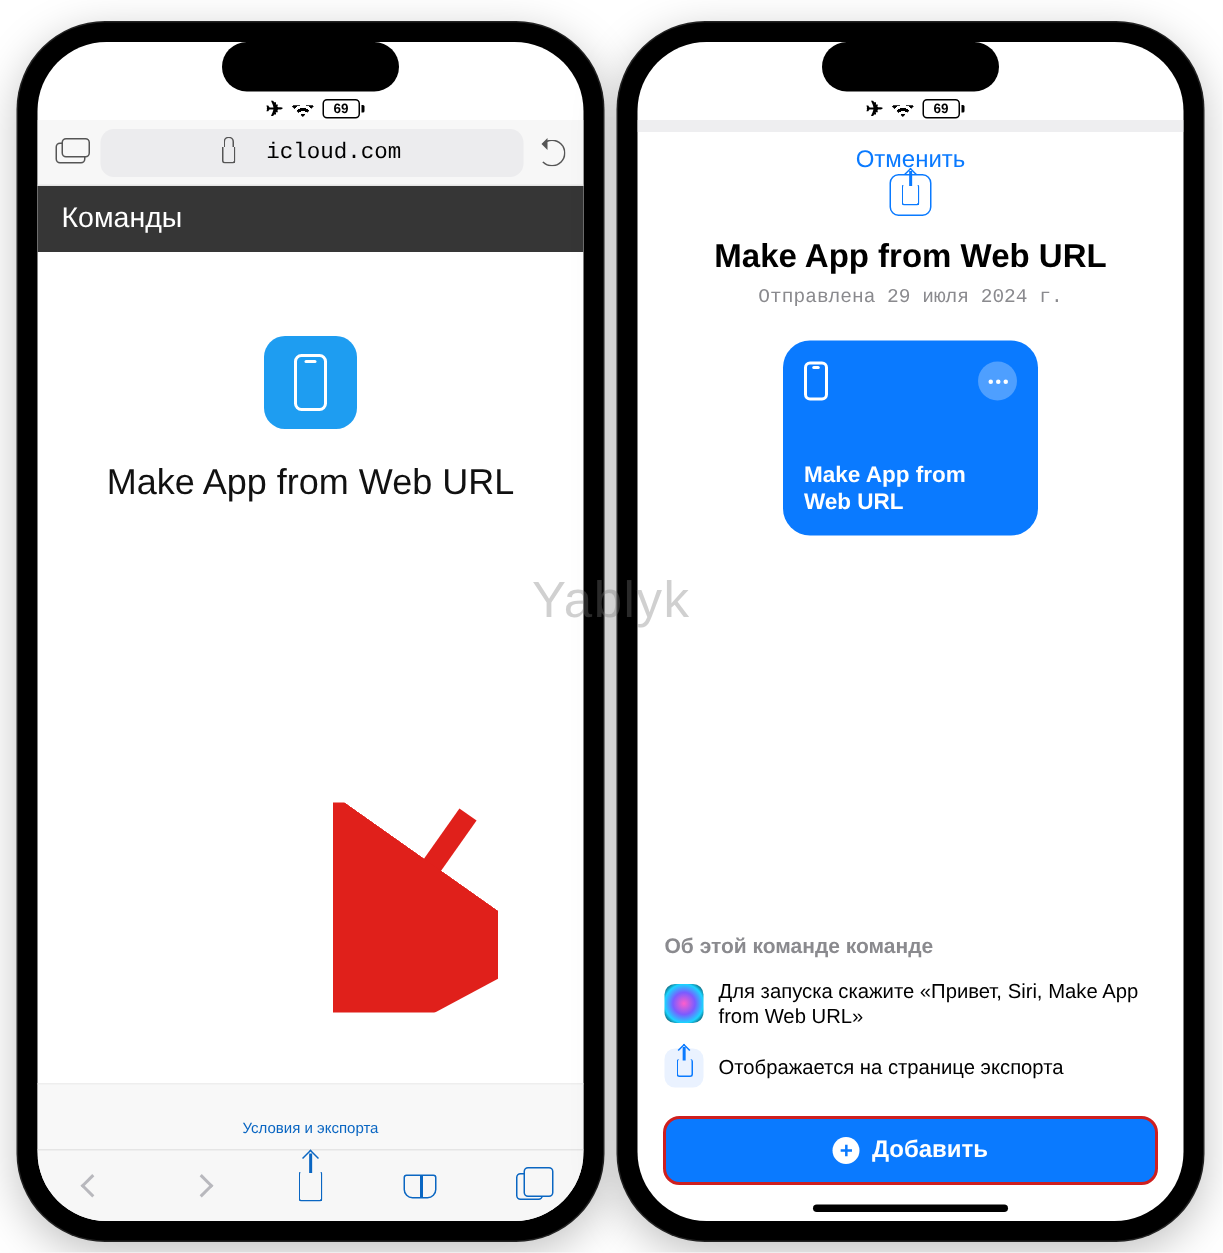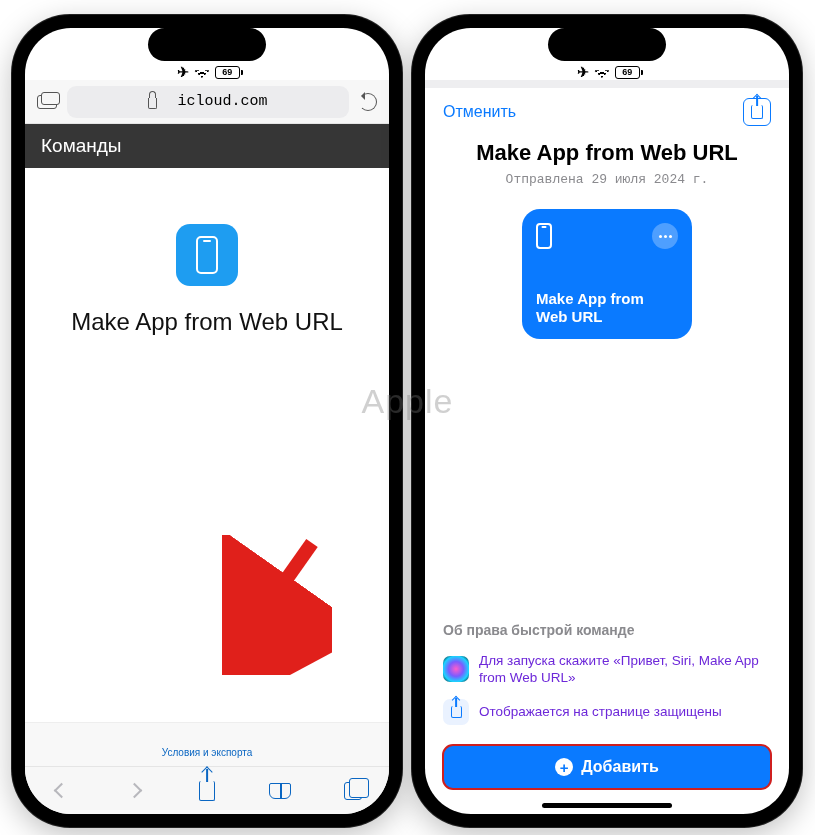--- a/index.html
+++ b/index.html
@@ -54,42 +54,42 @@
   .share-ico { width:16px; height:20px; border:1.8px solid #0a66c2; border-top:none; border-radius:2px; position:relative; }
   .share-ico::before{content:"";position:absolute;top:-12px;left:50%;width:1.8px;height:13px;background:#0a66c2;transform:translateX(-50%);}
   .share-ico::after{content:"";position:absolute;top:-13px;left:50%;width:7px;height:7px;border:1.8px solid #0a66c2;border-bottom:none;border-right:none;transform:translateX(-50%) rotate(45deg);}
   .book-ico { width:22px; height:16px; border:1.8px solid #0a66c2; border-radius:2px 2px 6px 6px; position:relative; }
   .book-ico::after{content:"";position:absolute;top:0;bottom:0;left:50%;width:1.8px;background:#0a66c2;}
   .tabsq-ico { width:18px; height:18px; border:1.8px solid #0a66c2; border-radius:3px; position:relative; }
   .tabsq-ico::after{content:"";position:absolute;left:4px;top:-5px;width:18px;height:18px;border:1.8px solid #0a66c2;border-radius:3px;background:#f7f7f7;}
 
   
   .r-top { background:#eeeef0; height:8px; }
-  .r-header { display:flex; justify-content:space-between; align-items:center; padding:10px 18px 6px; }
+  .r-header { display:flex; justify-content:space-between; align-items:center; padding:10px 18px 6px;flex-direction:column; }
   .r-cancel { color:#0a7aff; font-size:16px; }
   .r-share { width:28px; height:28px; border:1.6px solid #0a7aff; border-radius:6px; display:flex; align-items:center; justify-content:center; }
   .r-share .share-ico{border-color:#0a7aff; width:12px; height:14px;}
   .r-share .share-ico::before{height:10px;top:-9px;background:#0a7aff;}
   .r-share .share-ico::after{top:-10px;border-color:#0a7aff;width:5px;height:5px;}
 
   .r-body { flex:1; padding:4px 18px 0; display:flex; flex-direction:column; }
   .r-title { font-size:22px; font-weight:700; text-align:center; margin-top:4px; color:#000;}
   .r-sub { font-size:13px; color:#8a8a8e; text-align:center; margin-top:6px;font-family:Liberation Mono, monospace; }
 
   .card { margin:22px auto 0; width:170px; height:130px; background:#0a7aff; border-radius:18px; padding:14px 14px 12px; color:#fff; display:flex; flex-direction:column; justify-content:space-between; }
   .card-top { display:flex; justify-content:space-between; align-items:flex-start; }
   .card .ph2 { width:16px; height:26px; border:2px solid #fff; border-radius:4px; position:relative;}
   .card .ph2::after{content:"";position:absolute;top:1px;left:50%;transform:translateX(-50%);width:5px;height:1.5px;background:#fff;border-radius:1px;}
   .card .dots { width:26px; height:26px; background:rgba(255,255,255,.28); border-radius:50%; display:flex; align-items:center; justify-content:center; gap:2px;}
   .card .dots i{width:3px;height:3px;background:#fff;border-radius:50%;}
   .card-name { font-size:15px; font-weight:600; line-height:1.25; }
 
   .about { margin-top:auto; padding-top:14px; }
   .about-h { font-size:14px; color:#8a8a8e; font-weight:600; margin-bottom:8px;}
-  .about-row { display:flex; align-items:center; gap:10px; font-size:13.5px; color:#6d28d9; padding:6px 0; line-height:1.3;}
+  .about-row { display:flex; align-items:center; gap:10px; font-size:13.5px; color:#000000; padding:6px 0; line-height:1.3;}
   .siri-ico { width:26px; height:26px; border-radius:7px; background:radial-gradient(circle at 50% 50%, #ff5ecb 0%, #7a5cff 40%, #1bd4ff 70%, #000 100%); flex-shrink:0;}
   .export-ico { width:26px; height:26px; border-radius:7px; background:#eaf2ff; display:flex; align-items:center; justify-content:center; flex-shrink:0;}
   .export-ico .share-ico{border-color:#0a7aff;width:11px;height:12px;}
   .export-ico .share-ico::before{background:#0a7aff;height:9px;top:-8px;}
   .export-ico .share-ico::after{border-color:#0a7aff;width:5px;height:5px;top:-9px;}
 
   .add-btn { margin:14px 0 10px; background:#0a7aff; color:#fff; height:44px; border-radius:10px; display:flex; align-items:center; justify-content:center; gap:8px; font-size:16px; font-weight:600; outline:2px solid #cf1f1f; outline-offset:-1px;}
   .plus-circ { width:18px; height:18px; background:#fff; color:#0a7aff; border-radius:50%; display:flex; align-items:center; justify-content:center; font-size:15px; font-weight:800; line-height:1;}
   .home-ind { width:130px; height:5px; background:#000; border-radius:3px; margin:4px auto 6px;}
 
@@ -97,21 +97,21 @@
   .arrow { position:absolute; z-index:60; }
   .arrow svg { display:block; }
 
   
   .wm { position:absolute; left:50%; top:48%; transform:translate(-50%,-50%); font-size:34px; color:rgba(120,120,120,.35); font-weight:400; letter-spacing:1px; z-index:70; pointer-events:none;}
 </style>
 </head>
 <body>
 
 <div class="stage">
-  <div class="wm">Apple</div>
+  <div class="wm">Yablyk</div>
 
   <div class="phone left">
     <div class="island"></div>
     <div class="screen">
       <div class="statusbar">
         <span>11:20</span>
         <span class="icons">
           <span>✈</span>
           <span class="wifi"></span>
           <span class="batt">
@@ -206,30 +206,30 @@
             <div class="dots">
                 <i></i>
                 <i></i>
                 <i></i>
               </div>
           </div>
           <div class="card-name">Make App from Web URL</div>
         </div>
 
         <div class="about">
-          <div class="about-h">Об права быстрой команде</div>
+          <div class="about-h">Об этой команде команде</div>
           <div class="about-row">
             <div class="siri-ico"></div>
             <span>Для запуска скажите «Привет, Siri, Make App from Web URL»</span>
           </div>
           <div class="about-row">
             <div class="export-ico">
                 <span class="share-ico"></span>
               </div>
-            <span>Отображается на странице защищены</span>
+            <span>Отображается на странице экспорта</span>
           </div>
 
           <div class="add-btn">
             <span class="plus-circ">+</span>
             <span>Добавить</span>
           </div>
         </div>
         <div class="home-ind"></div>
       </div>
     </div>

